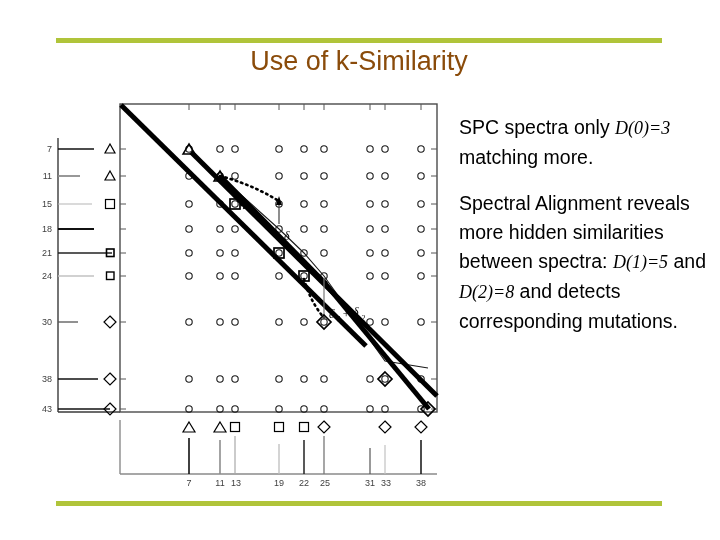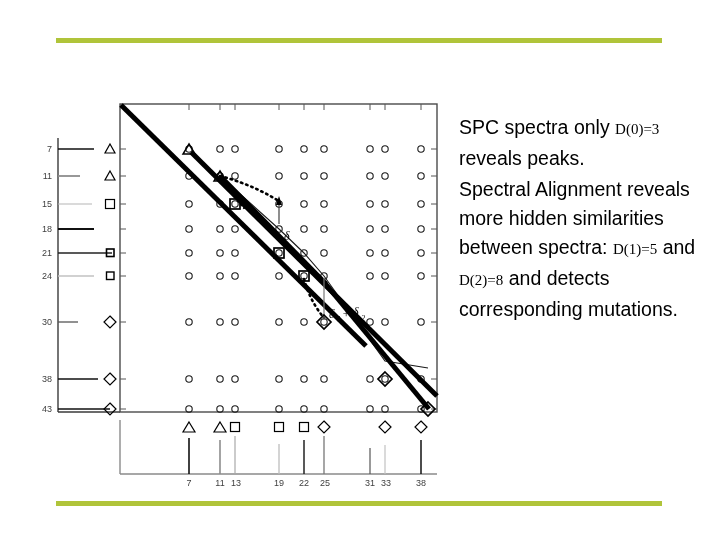--- a/index.html
+++ b/index.html
@@ -52,24 +52,25 @@
     left: 459px;
     top: 113px;
     width: 248px;
   }
   .para {
     font-family: "Liberation Sans", sans-serif;
     font-size: 19.5px;
     line-height: 29px;
     color: #000000;
   }
-  .para + .para { margin-top: 2px; }
+  .para + .para { margin-top: 17px; }
   .mathital {
     font-family: "Liberation Serif", serif;
-    font-size: 15px;
+    font-style: italic;
+    font-size: 18px;
   }
 
   
   #figure {
     position: absolute;
     left: 36px;
     top: 96px;
     width: 410px;
     height: 395px;
   }
@@ -92,20 +93,21 @@
     fill: #000000;
   }
 </style>
 </head>
 <body>
 
 <div id="slide">
 
   <div class="rule" id="rule-top" style="background: rgb(176, 196, 58);"></div>
 
+  <div id="slide-title" style="color: rgb(138, 75, 10);">Use of k-Similarity</div>
 
   <div id="figure">
     <svg width="410" height="395" viewBox="0 0 410 395">
 
       <g>
 
         <line x1="22" y1="42" x2="22" y2="316" stroke="#3a3a3a" stroke-width="1.4"></line>
         <line x1="22" y1="316" x2="84" y2="316" stroke="#3a3a3a" stroke-width="1.4"></line>
 
         <line x1="22" y1="53" x2="58" y2="53" stroke="#111" stroke-width="1.6"></line>
@@ -339,18 +341,18 @@
         <text class="fig-tick-label" x="268" y="390" text-anchor="middle">22</text>
         <text class="fig-tick-label" x="289" y="390" text-anchor="middle">25</text>
         <text class="fig-tick-label" x="334" y="390" text-anchor="middle">31</text>
         <text class="fig-tick-label" x="350" y="390" text-anchor="middle">33</text>
         <text class="fig-tick-label" x="385" y="390" text-anchor="middle">38</text>
       </g>
     </svg>
   </div>
 
   <div id="body-text">
-    <div class="para" id="para-0"><span>SPC spectra only </span><span class="mathital">D(0)=3</span><span> reveals peaks.</span></div>
+    <div class="para" id="para-0"><span>SPC spectra only </span><span class="mathital">D(0)=3</span><span> matching more.</span></div>
     <div class="para" id="para-1"><span>Spectral Alignment reveals more hidden similarities between spectra: </span><span class="mathital">D(1)=5</span><span> and </span><span class="mathital">D(2)=8</span><span> and detects corresponding mutations.</span></div>
   </div>
 
   <div class="rule" id="rule-bottom" style="background: rgb(176, 196, 58);"></div>
 </div>
 
 </body></html>

